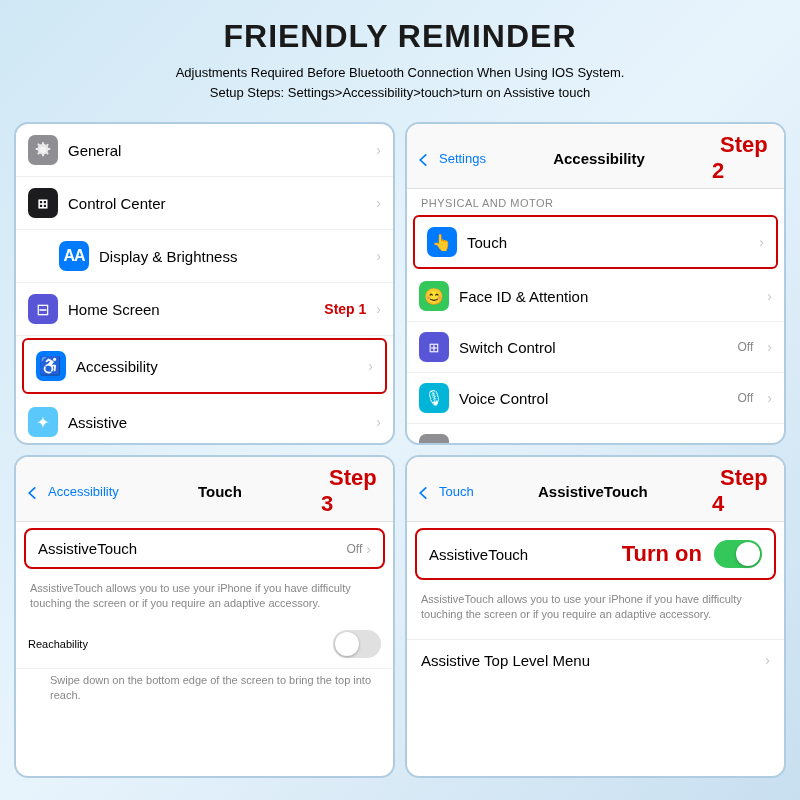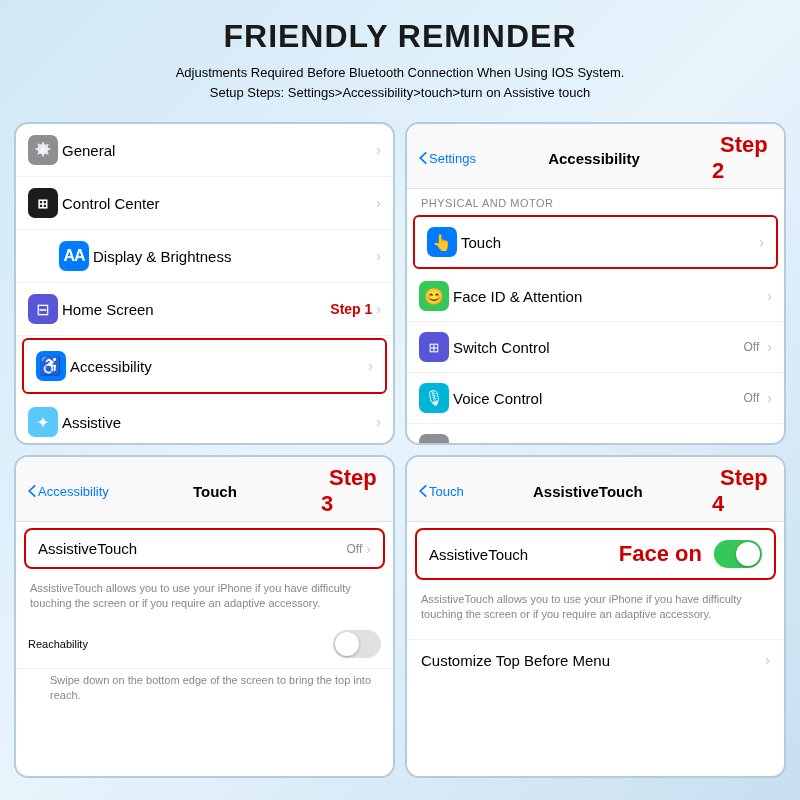--- a/index.html
+++ b/index.html
@@ -49,22 +49,22 @@
       align-items: center;
       padding: 8px 12px 4px;
       border-bottom: 1px solid #e0e0e0;
       background: #f9f9f9;
       font-size: 14px;
     }
     .nav-back {
       color: #007AFF;
       font-size: 13px;
       display: flex;
-      align-items: center;
-      gap: 2px;
+      align-items: flex-end;
+      gap: 12px;
     }
     .nav-back svg { width: 8px; height: 12px; }
     .nav-title {
       font-weight: 600;
       font-size: 15px;
       color: #000;
       flex: 1;
       text-align: center;
     }
     .nav-spacer { width: 60px; }
@@ -76,21 +76,21 @@
       text-transform: uppercase;
       letter-spacing: 0.5px;
       padding: 8px 14px 4px;
       font-weight: 500;
     }
     .settings-item {
       display: flex;
       align-items: center;
       padding: 10px 12px;
       border-bottom: 1px solid #f0f0f0;
-      gap: 4px;
+      gap: 10px;
       position: relative;
     }
     .settings-item.highlighted {
       border: 2.5px solid #cc0000;
       border-radius: 6px;
       margin: 2px 6px;
     }
     .settings-item-icon {
       width: 30px;
       height: 30px;
@@ -361,28 +361,28 @@
       <div class="nav-title">AssistiveTouch</div>
       <div class="nav-spacer">
         <span class="step-label">Step 4</span>
       </div>
     </div>
     <div class="settings-list">
 
       <div class="at-item">
         <div style="display:flex;align-items:center;gap:8px;">
           <span class="settings-item-label">AssistiveTouch</span>
-          <span class="turn-on-label">Face on</span>
+          <span class="turn-on-label">Turn on</span>
           <div class="toggle on" style="margin-left:4px;">
             <div class="toggle-knob"></div>
           </div>
         </div>
       </div>
       <div class="at-description">AssistiveTouch allows you to use your iPhone if you have difficulty touching the screen or if you require an adaptive accessory.</div>
 
       <div class="customize-item">
-        <span class="customize-label">Customize Top Before Menu</span>
+        <span class="customize-label">Assistive Top Level Menu</span>
         <span class="chevron">›</span>
       </div>
     </div>
   </div>
 
 </div>
 
 </body></html>

